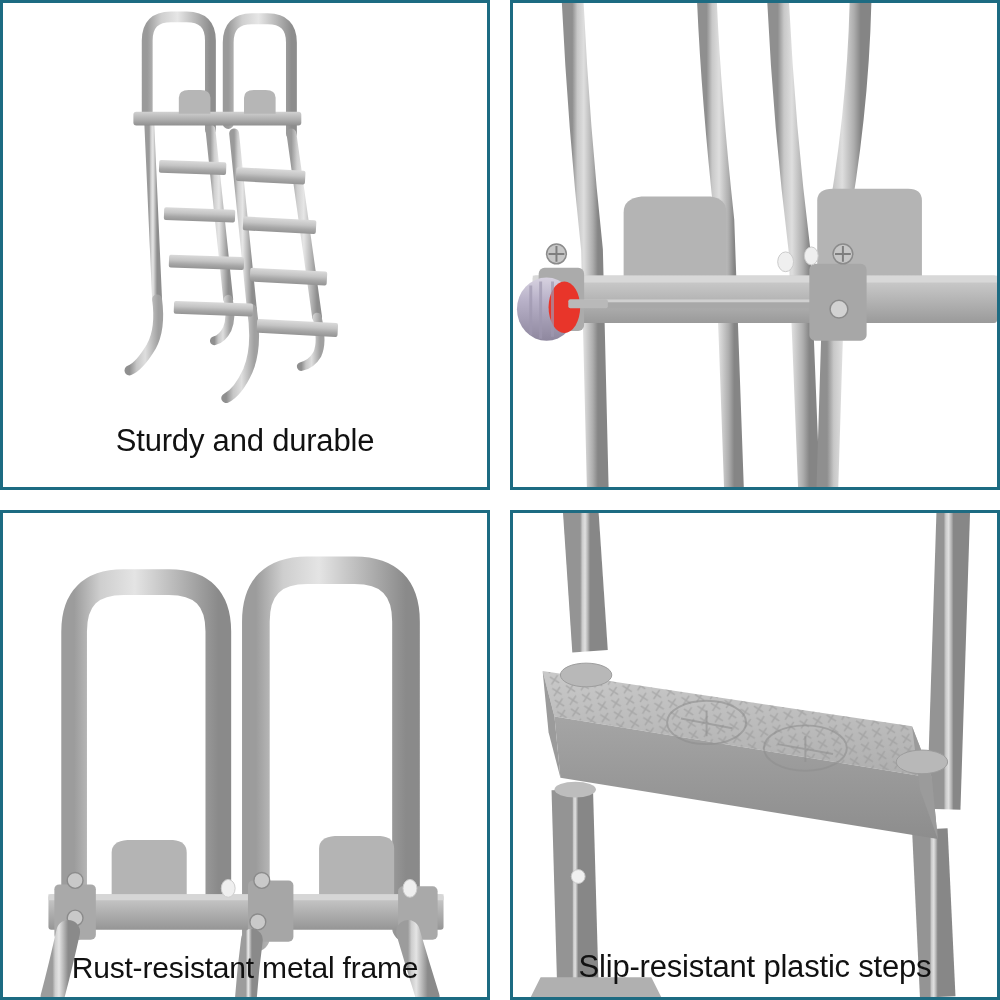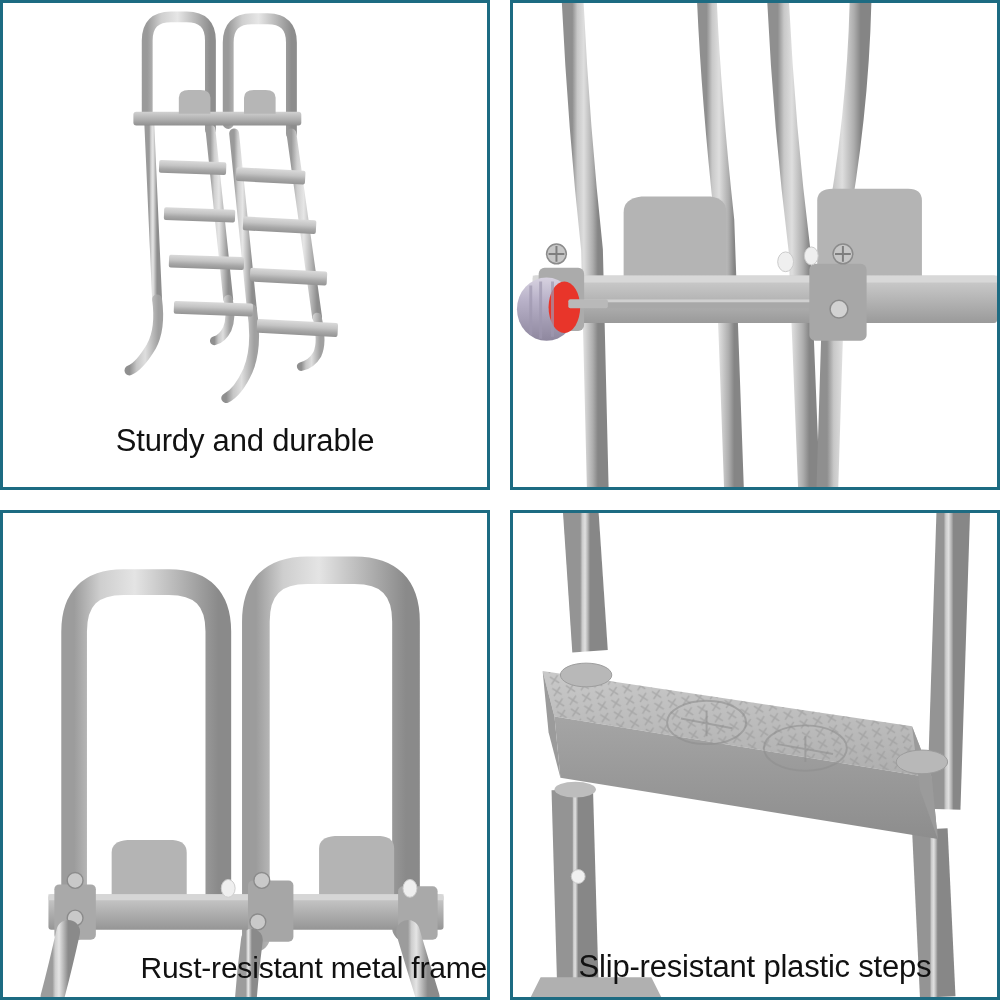--- a/index.html
+++ b/index.html
@@ -38,21 +38,21 @@
     text-align:center;
     color:#111111;
     font-family:"Liberation Sans", sans-serif;
     font-weight:400;
     letter-spacing:-0.2px;
     z-index:5;
     white-space:nowrap;
   }
   .cap-top{ bottom:28px; font-size:31px; }
   .cap-bottom{ bottom:12px; font-size:31px; }
-  .cap-bottom-wide{ bottom:12px; font-size:30px;text-align:right; }
+  .cap-bottom-wide{ bottom:12px; font-size:30px; }
 </style>
 </head>
 <body>
 
 <div id="grid">
 
   <div class="panel">
     <svg class="art" viewBox="0 0 490 490" preserveAspectRatio="xMidYMid meet">
       <defs>
         <linearGradient id="tubeA" x1="0" y1="0" x2="1" y2="0">

